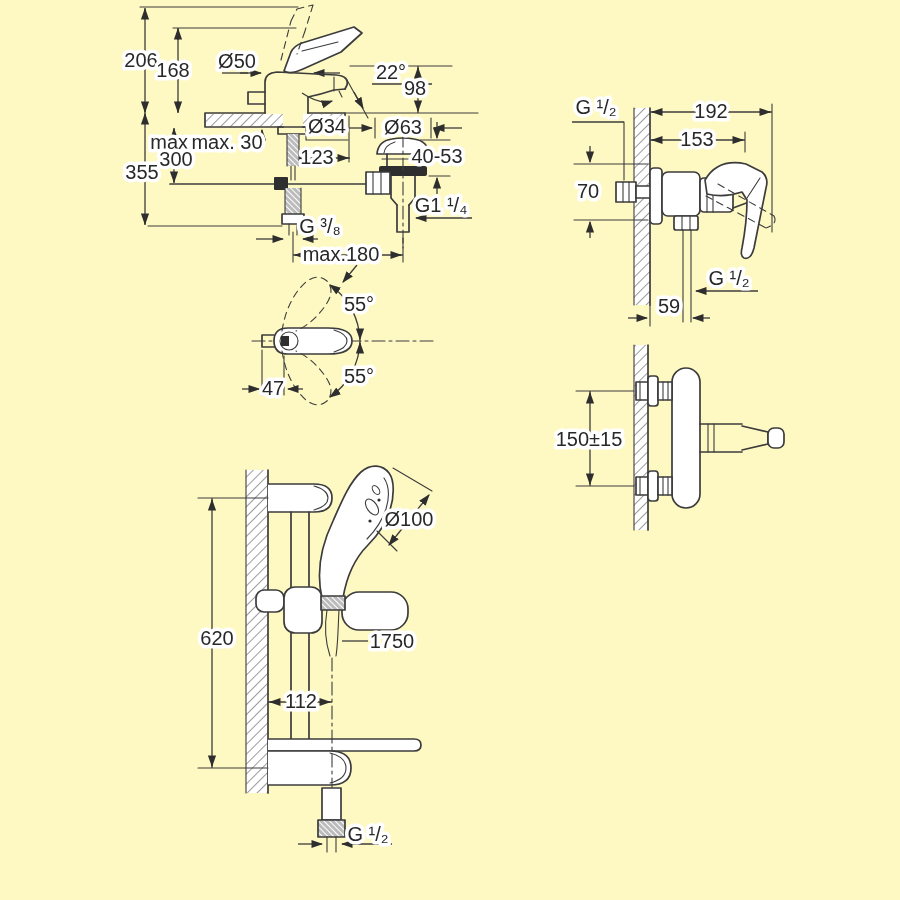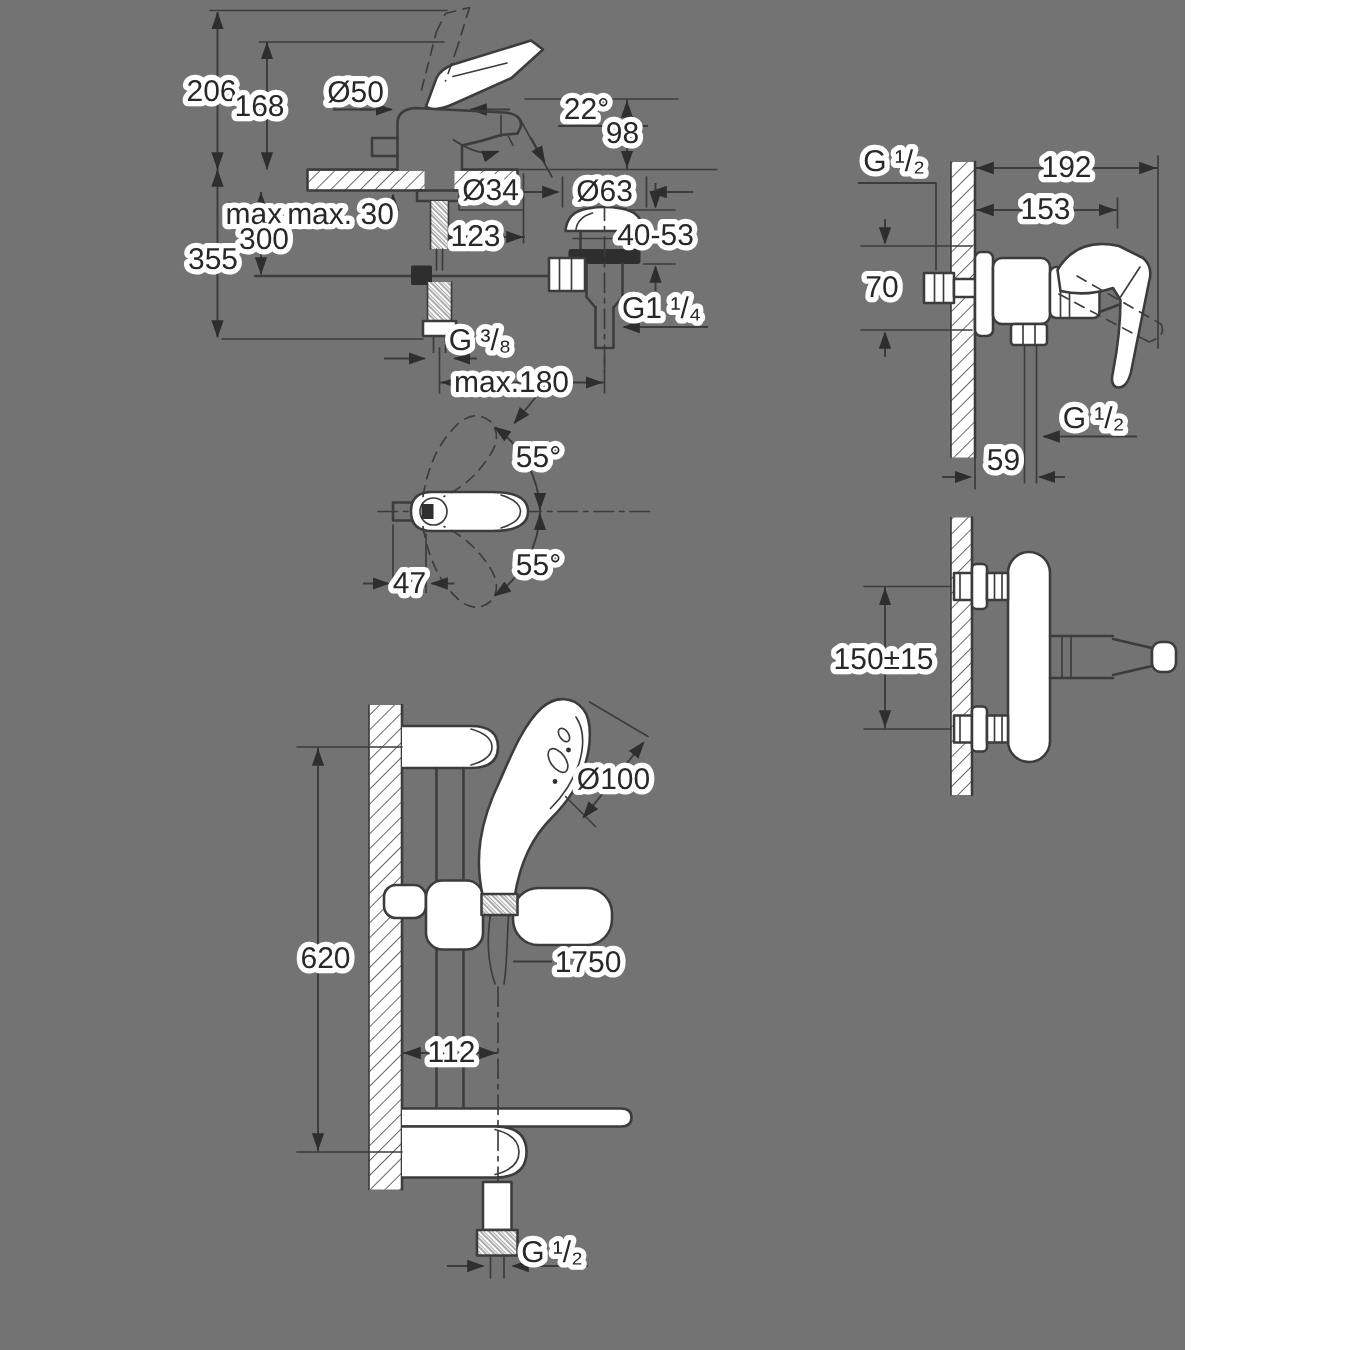--- a/index.html
+++ b/index.html
@@ -1,16 +1,16 @@
 <!DOCTYPE html>
 <html><head>
 <meta charset="utf-8">
 <style>
   html,body{margin:0;padding:0;background:#ffffff;}
-  .sheet{position:relative;width:790px;height:900px;background:#737373;overflow:hidden;
+  .sheet{position:relative;width:900px;height:900px;background:#fef9c3;overflow:hidden;
          font-family:"Liberation Sans","DejaVu Sans",sans-serif;}
   svg{position:absolute;left:0;top:0;}
   .ln{fill:none;stroke:#3c3c3c;stroke-width:1.7;stroke-linecap:round;stroke-linejoin:round;}
   .lf{fill:#ffffff;stroke:#3c3c3c;stroke-width:1.7;stroke-linejoin:round;}
   .tn{fill:none;stroke:#3c3c3c;stroke-width:1.1;stroke-linecap:round;}
   .dm{fill:none;stroke:#3c3c3c;stroke-width:1.3;stroke-linecap:butt;}
   .ar{marker-end:url(#ah);}
   .ar2{marker-start:url(#ah);marker-end:url(#ah);}
   .dash{stroke-dasharray:7 5;}
   .cl{stroke-dasharray:13 4 3 4;stroke-width:1.1;}

